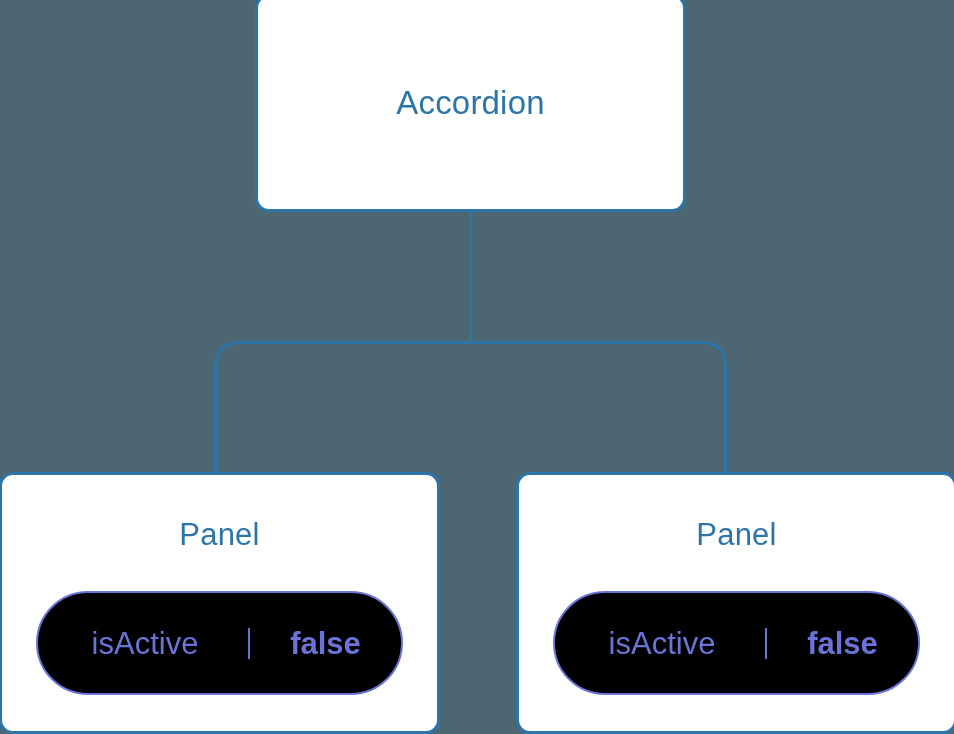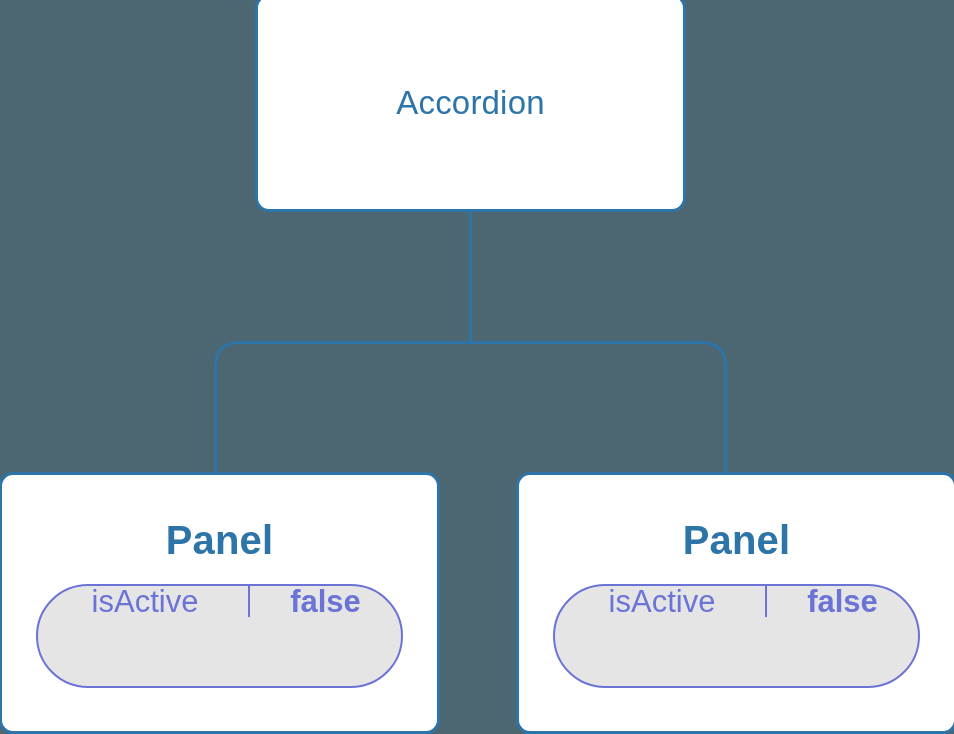--- a/index.html
+++ b/index.html
@@ -65,34 +65,33 @@
     height: 262px;
     padding-top: 43px;
     border-bottom-left-radius: 14px;
     border-bottom-right-radius: 14px;
   }
 
   .node-panel-left  { left: -1px; }
   .node-panel-right { left: 516px; }
 
   .node-panel .node-title {
-    font-size: 40px;
-    font-weight: bold;
+    font-size: 31px;
   }
 
   
   .pill {
-    margin-top: 22px;
+    margin-top: 39px;
     display: flex;
-    align-items: flex-start;
+    align-items: center;
     box-sizing: border-box;
     height: 104px;
     border: 2px solid #6b74d6;
     border-radius: 52px;
-    background: #e5e5e5;
+    background: #000000;
     overflow: hidden;
   }
 
   .pill-key, .pill-val {
     display: flex;
     align-items: center;
     justify-content: center;
     color: #6b74d6;
     font-size: 31px;
     line-height: 1;

